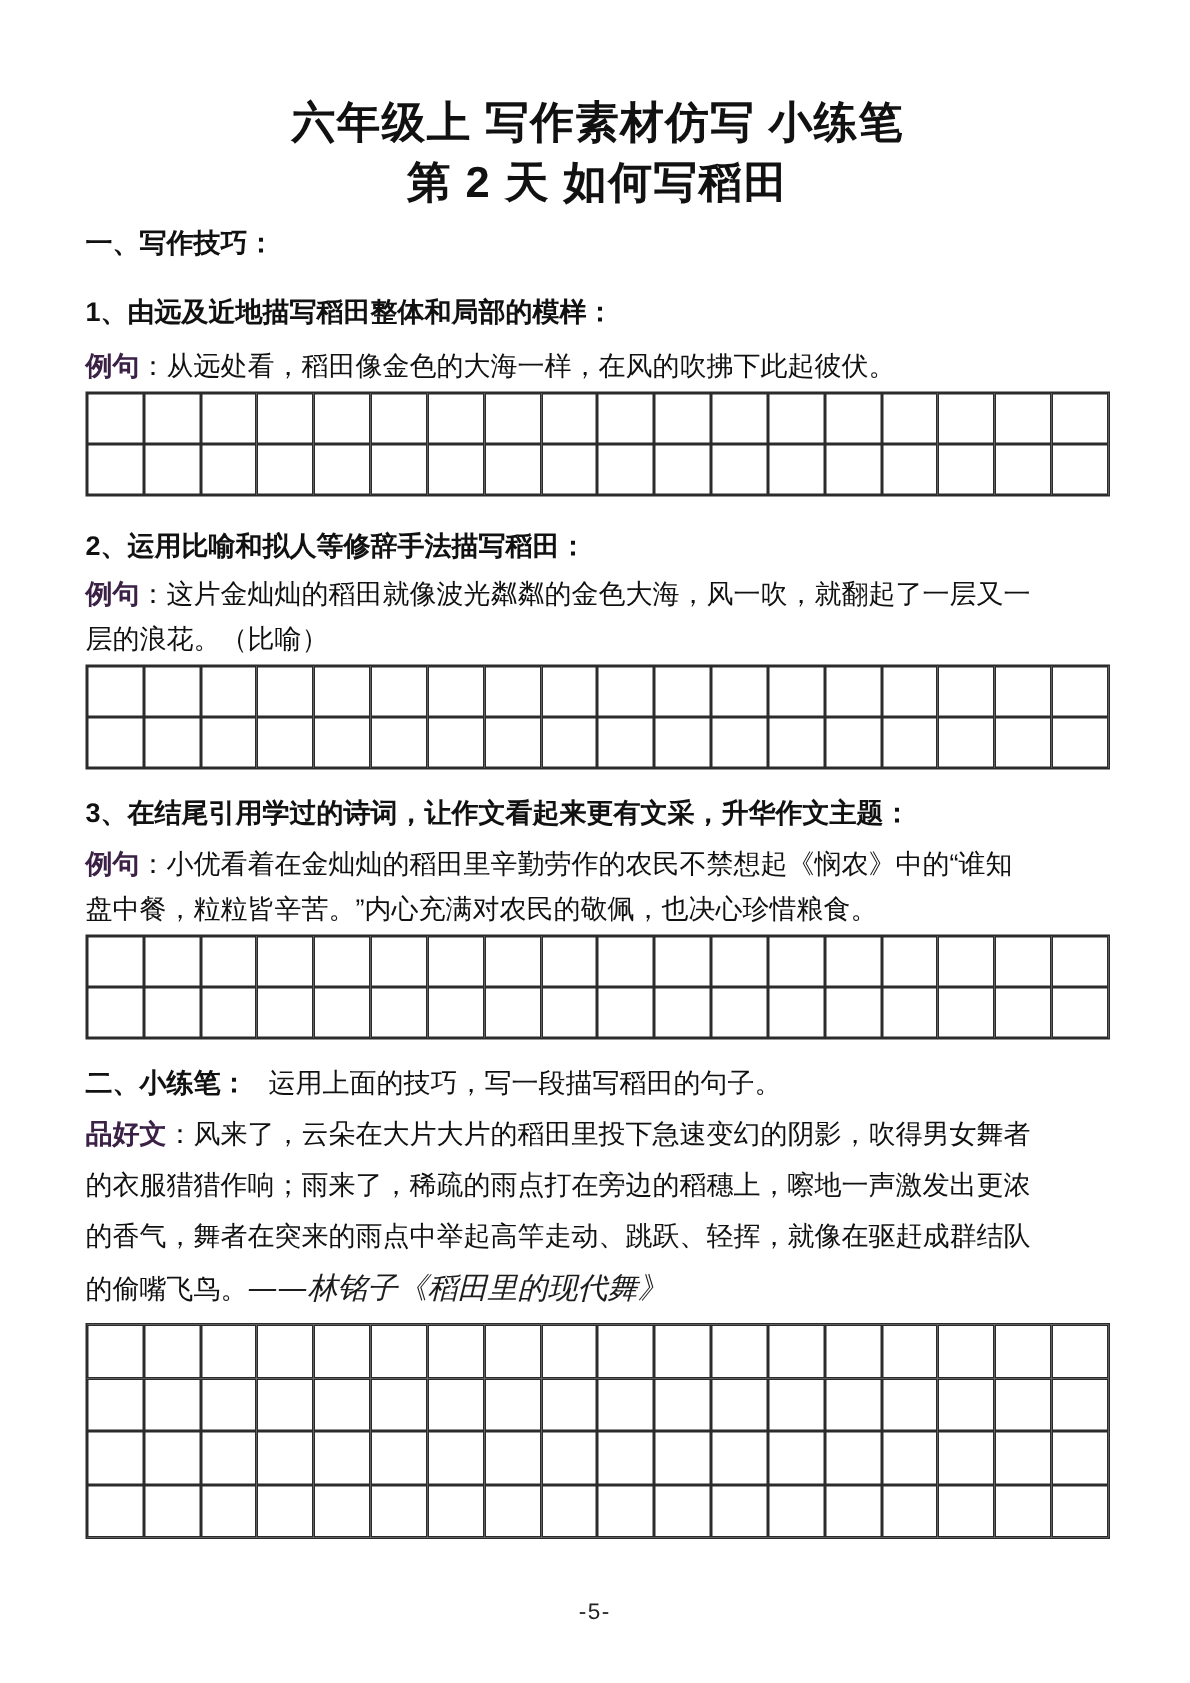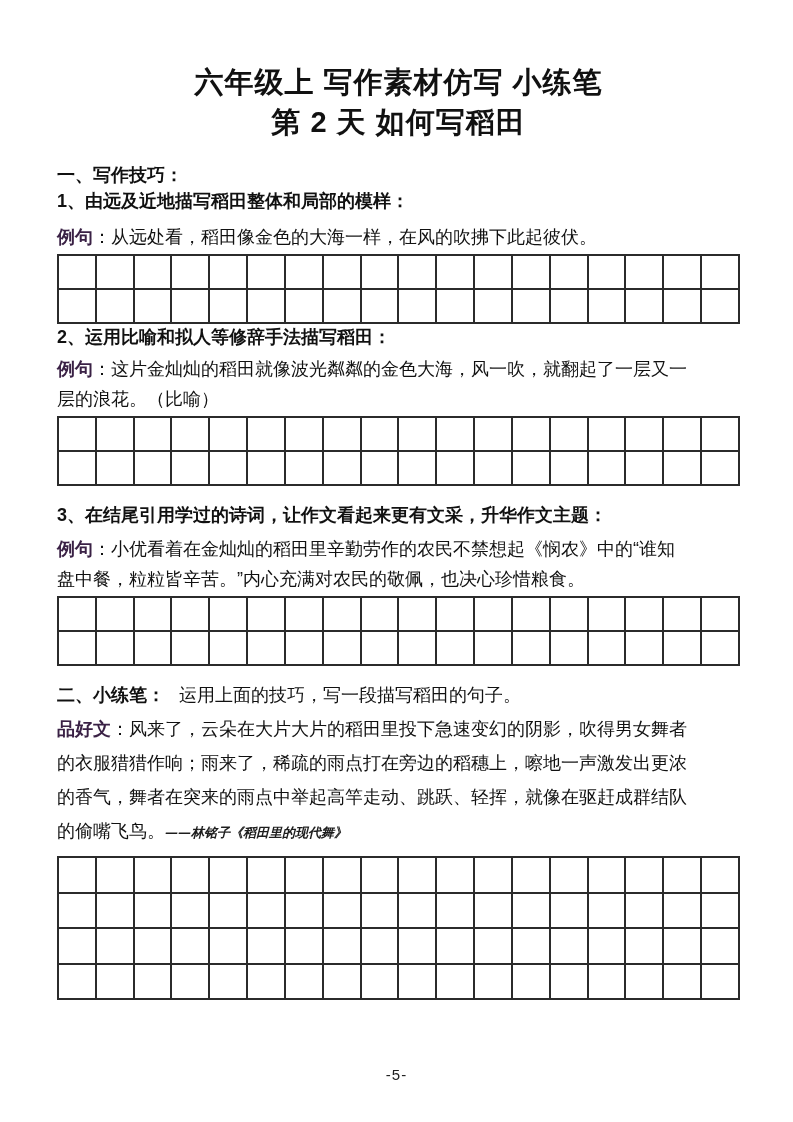--- a/index.html
+++ b/index.html
@@ -21,21 +21,21 @@
     font-size:29px;
     font-weight:bold;
     text-align:center;
     line-height:40px;
     letter-spacing:1px;
   }
   .sec-heading{
     font-size:18px;
     font-weight:bold;
     line-height:26px;
-    margin-top:20px;
+    margin-top:7px;
   }
   .sec-heading .desc{
     font-weight:normal;
     margin-left:14px;
   }
   .item-heading{
     font-size:18px;
     font-weight:bold;
     line-height:26px;
   }
@@ -65,35 +65,34 @@
     height:33.5px;
   }
   .line-flex{
     display:flex;
     justify-content:flex-start;
     align-items:baseline;
   }
   .attribution{
     font-family:"DejaVu Serif","Liberation Serif",serif;
     font-style:italic;
-    font-size:13px;
+    font-size:20px;
     color:#1d1d1d;
     padding-right:4px;
-    font-weight:bold;
   }
   .footer{
     position:absolute;
     top:1066px;left:0;
     width:100%;
     text-align:center;
     font-size:15px;
     color:#222222;
     letter-spacing:1px;
   }
-  .mt10{margin-top:0;}
+  .mt10{margin-top:20px;}
   .mt16{margin-top:16px;}
   .mt4{margin-top:4px;}
   .mt6{margin-top:6px;}
   .mt8{margin-top:8px;font-family:Liberation Serif, serif;}
   .mt2{margin-top:2px;}
 </style>
 </head>
 <body>
 
 <div class="page">

